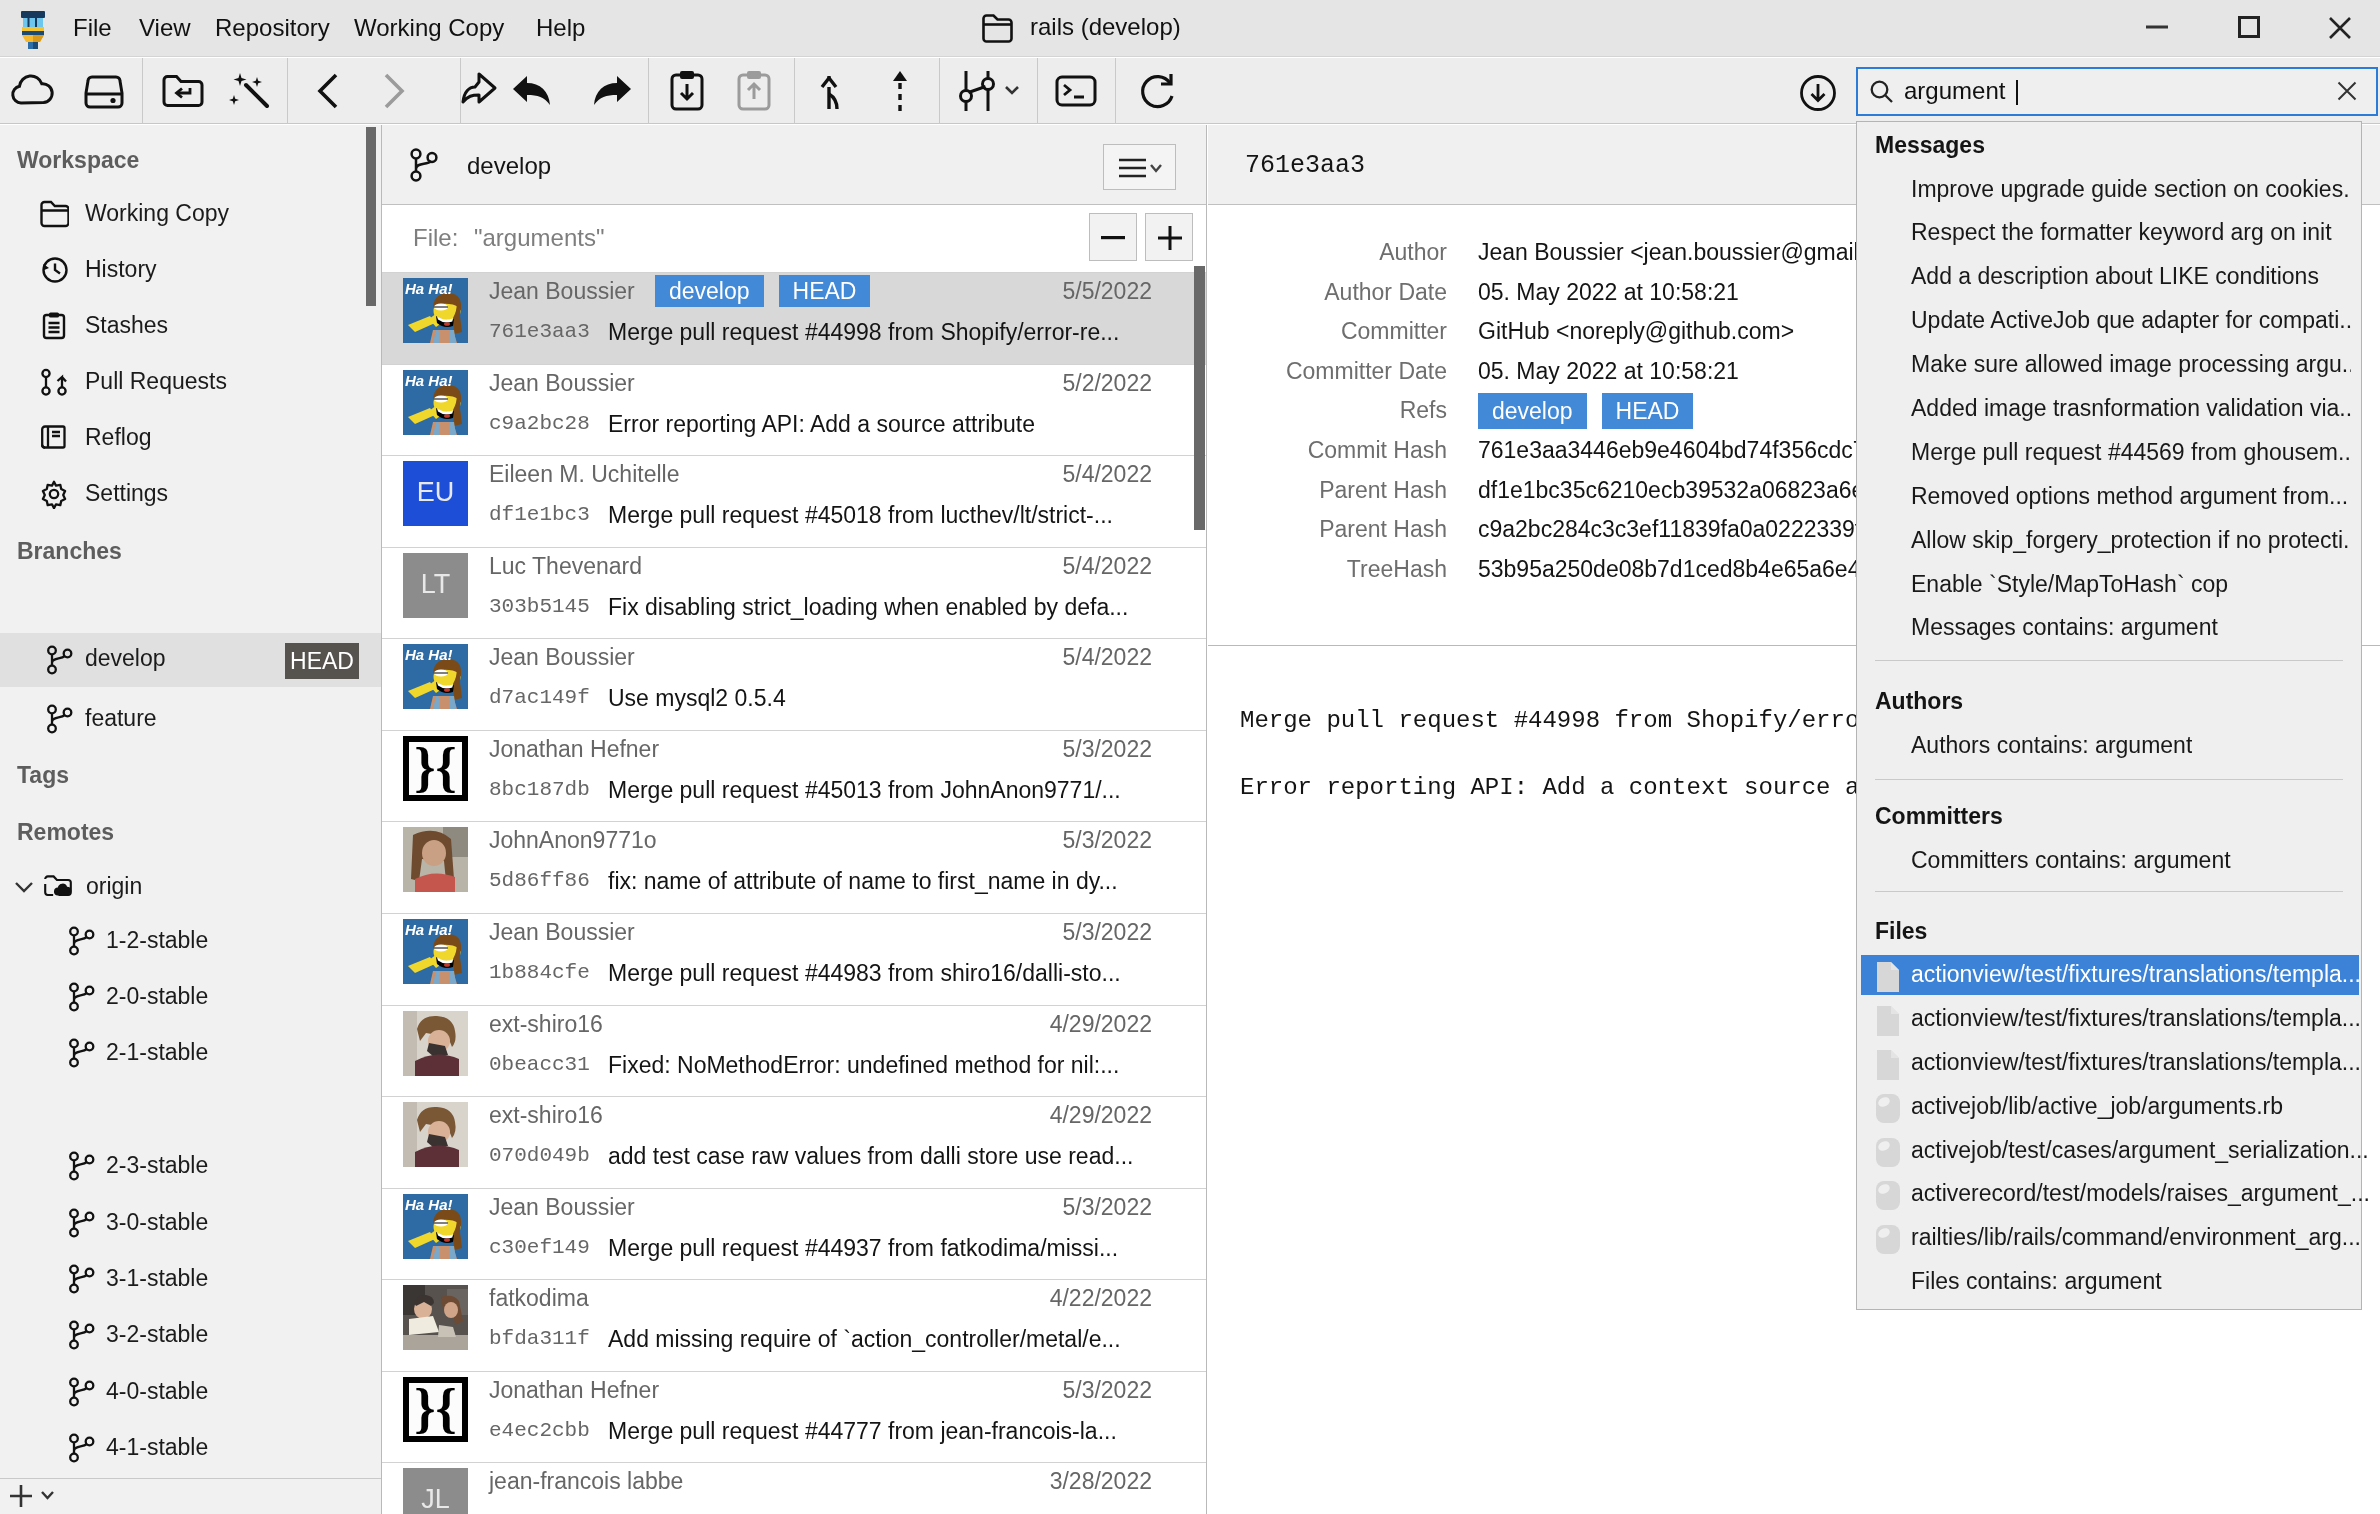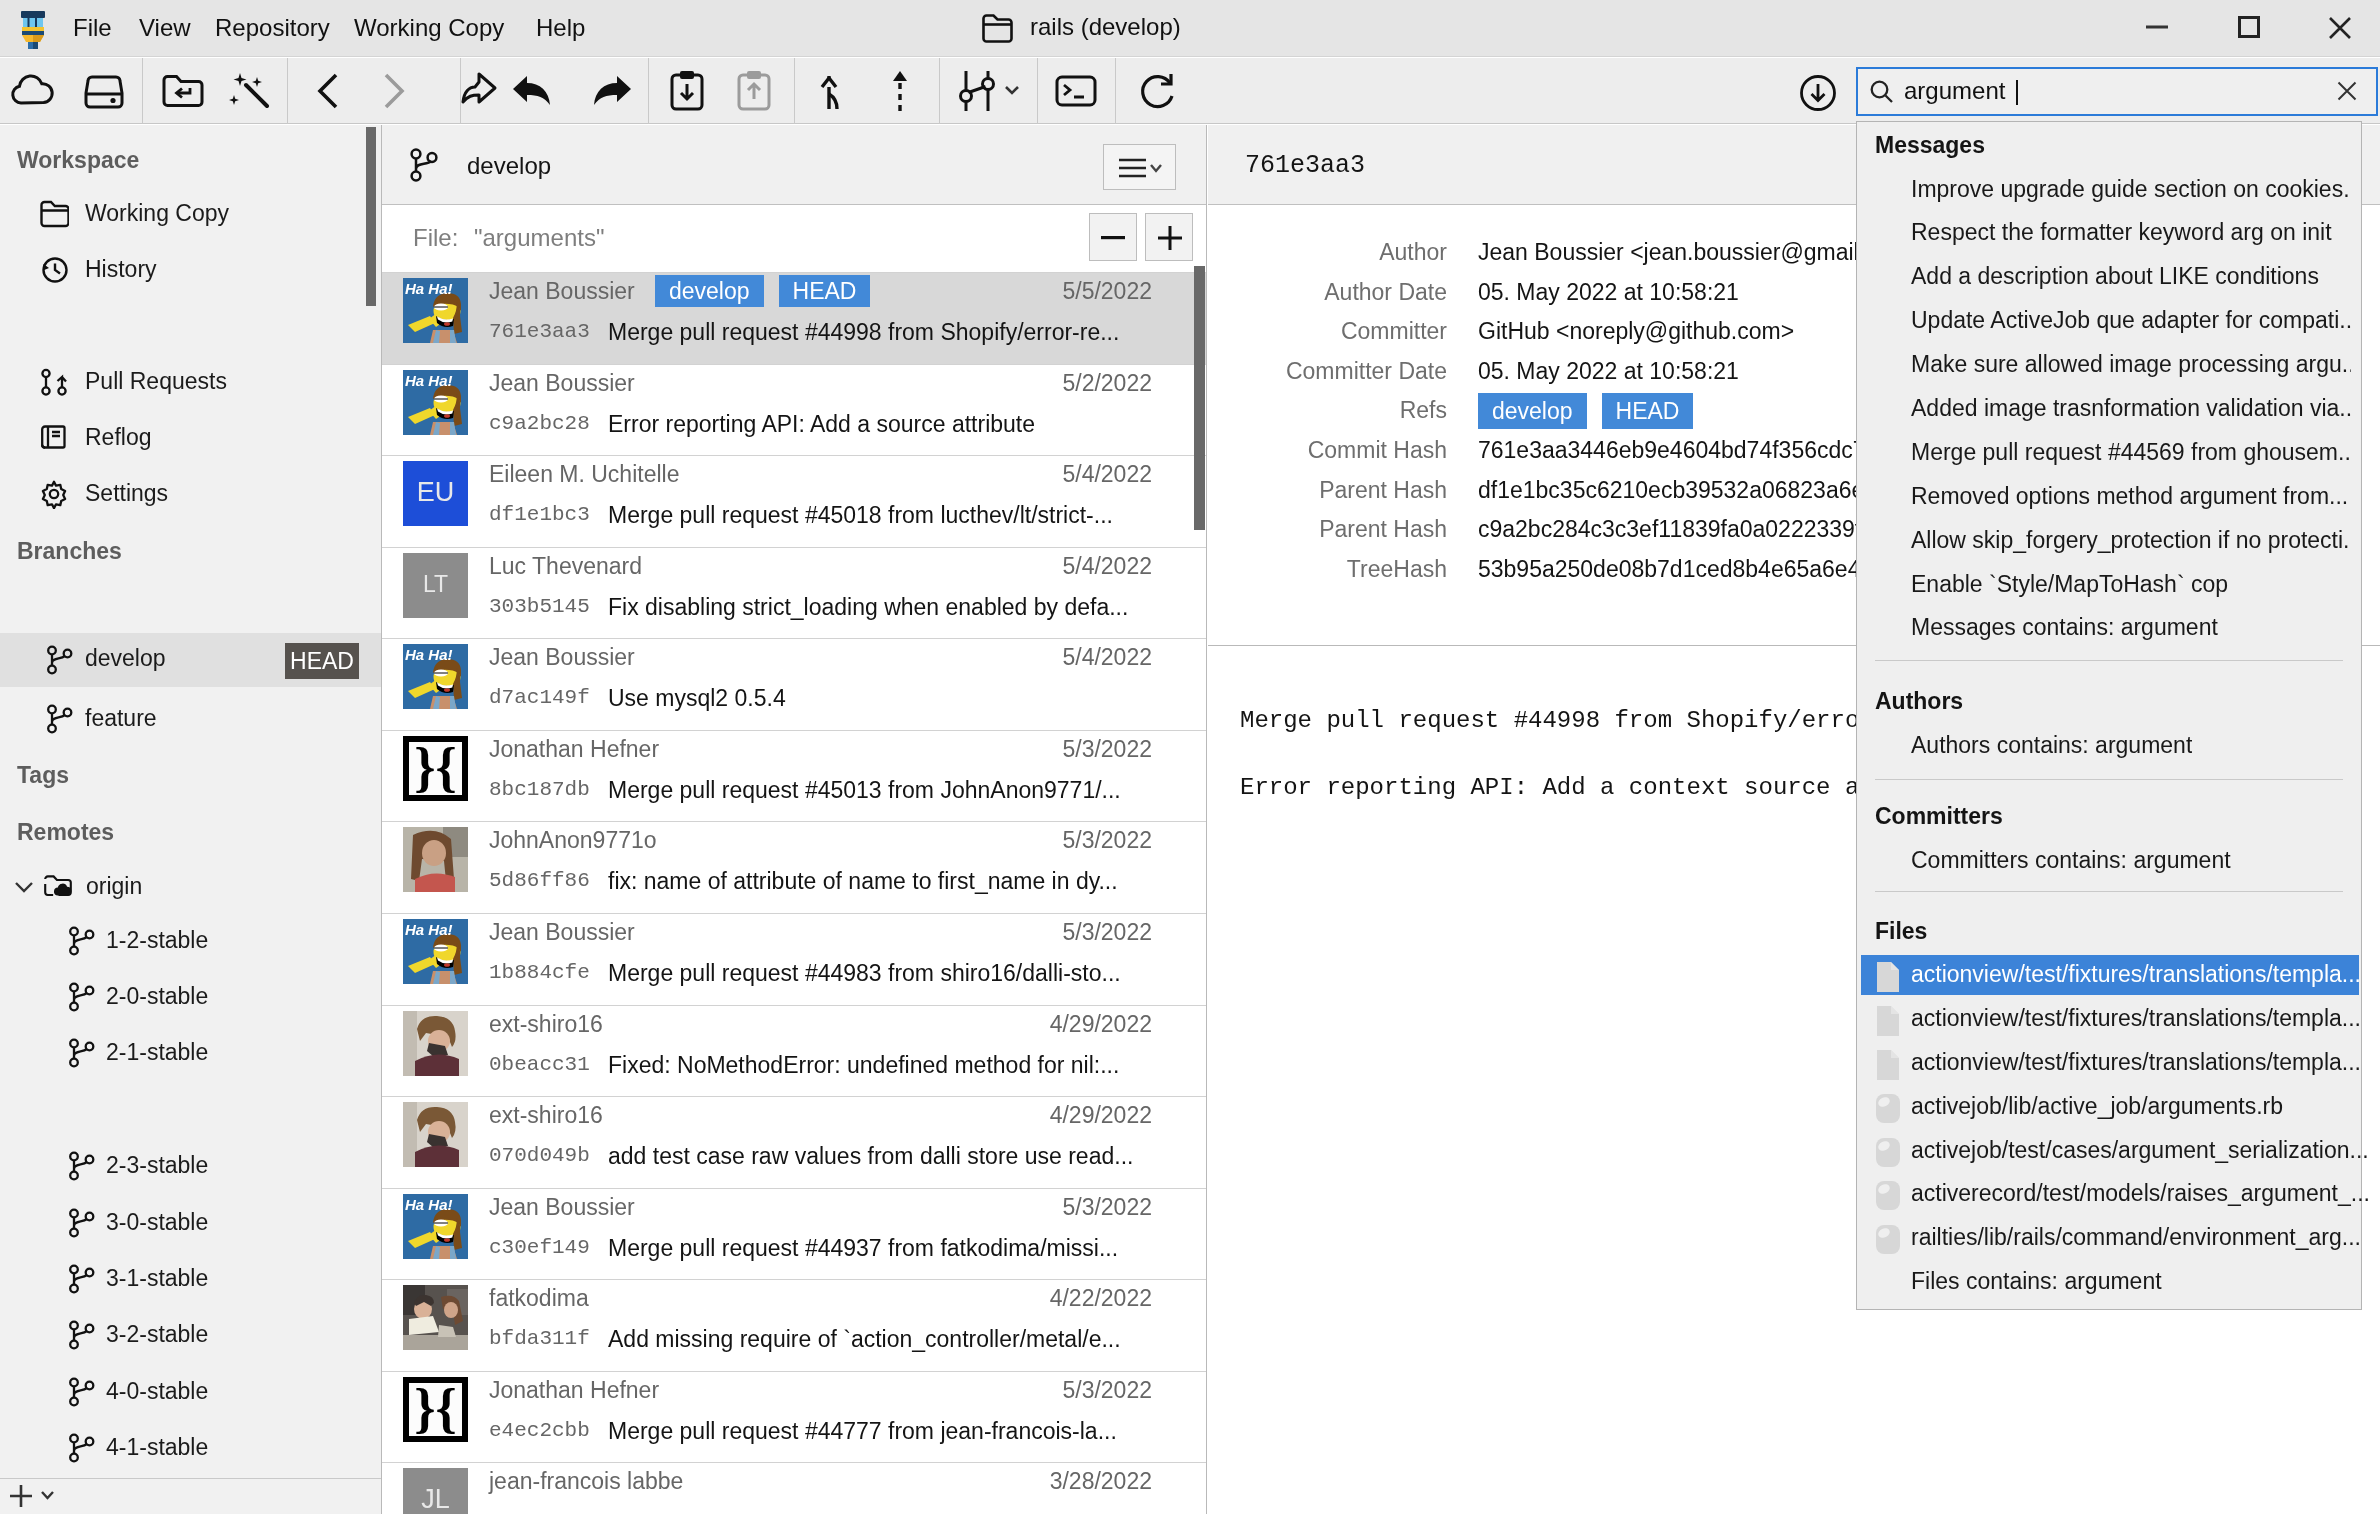--- a/index.html
+++ b/index.html
@@ -181,20 +181,28 @@
     <div class="txt">Working Copy</div>
   </div>
   <div class="srow" style="top:117px">
     <svg class="sicon" viewBox="0 0 30 30">
         <circle cx="16" cy="15" r="11.5" fill="none" stroke="#111" stroke-width="2.4"></circle>
         <path d="M16 8.5 V15 l5 3.5" fill="none" stroke="#111" stroke-width="2.4"></path>
         <path d="M4.5 9 l-0.5 6.5 6-2.5" fill="#111"></path>
       </svg>
     <div class="txt">History</div>
   </div>
+  <div class="srow" style="top:173px">
+    <svg class="sicon" viewBox="0 0 30 30">
+        <rect x="5" y="4" width="20" height="23" rx="2.5" fill="none" stroke="#111" stroke-width="2.4"></rect>
+        <rect x="10" y="1.5" width="10" height="5" rx="1.5" fill="#111"></rect>
+        <path d="M9.5 12 h11 M9.5 16.5 h11 M9.5 21 h11" stroke="#111" stroke-width="2.4"></path>
+      </svg>
+    <div class="txt">Stashes</div>
+  </div>
   <div class="srow" style="top:229px">
     <svg class="sicon" viewBox="0 0 30 30">
         <circle cx="7" cy="6.5" r="3.6" fill="none" stroke="#111" stroke-width="2.3"></circle>
         <circle cx="7" cy="24" r="3.6" fill="none" stroke="#111" stroke-width="2.3"></circle>
         <circle cx="23" cy="24" r="3.6" fill="none" stroke="#111" stroke-width="2.3"></circle>
         <path d="M7 10 v10.5 M23 20.5 V10 l-4.5 4 M23 10 l4 4.5" fill="none" stroke="#111" stroke-width="2.3"></path>
       </svg>
     <div class="txt">Pull Requests</div>
   </div>
   <div class="srow" style="top:285px">
@@ -411,21 +419,21 @@
       <div class="avatar">
         <div style="position:absolute;inset:0;background:#1d4ed8;color:#e8e8e8;font-size:27px;text-align:center;line-height:62px">EU</div>
       </div>
       <div class="cname">Eileen M. Uchitelle</div>
       <div class="cdate">5/4/2022</div>
       <div class="chash mono">df1e1bc3</div>
       <div class="cmsg">Merge pull request #45018 from lucthev/lt/strict-...</div>
     </div>
     <div class="crow" style="top:421.5px">
       <div class="avatar">
-        <div style="position:absolute;inset:0;background:#8c8c8c;color:#e8e8e8;font-size:23px;text-align:center;line-height:62px">LT</div>
+        <div style="position:absolute;inset:0;background:#8c8c8c;color:#e8e8e8;font-size:27px;text-align:center;line-height:62px">LT</div>
       </div>
       <div class="cname">Luc Thevenard</div>
       <div class="cdate">5/4/2022</div>
       <div class="chash mono">303b5145</div>
       <div class="cmsg">Fix disabling strict_loading when enabled by defa...</div>
     </div>
     <div class="crow" style="top:513.0px">
       <div class="avatar"><svg width="65" height="65" viewBox="0 0 65 65">
           <rect width="65" height="65" fill="#2e6ba4"></rect>
           <path fill="#f0d72b" d="M5 47 L27 38 L32 45 L12 54 Z"></path>

